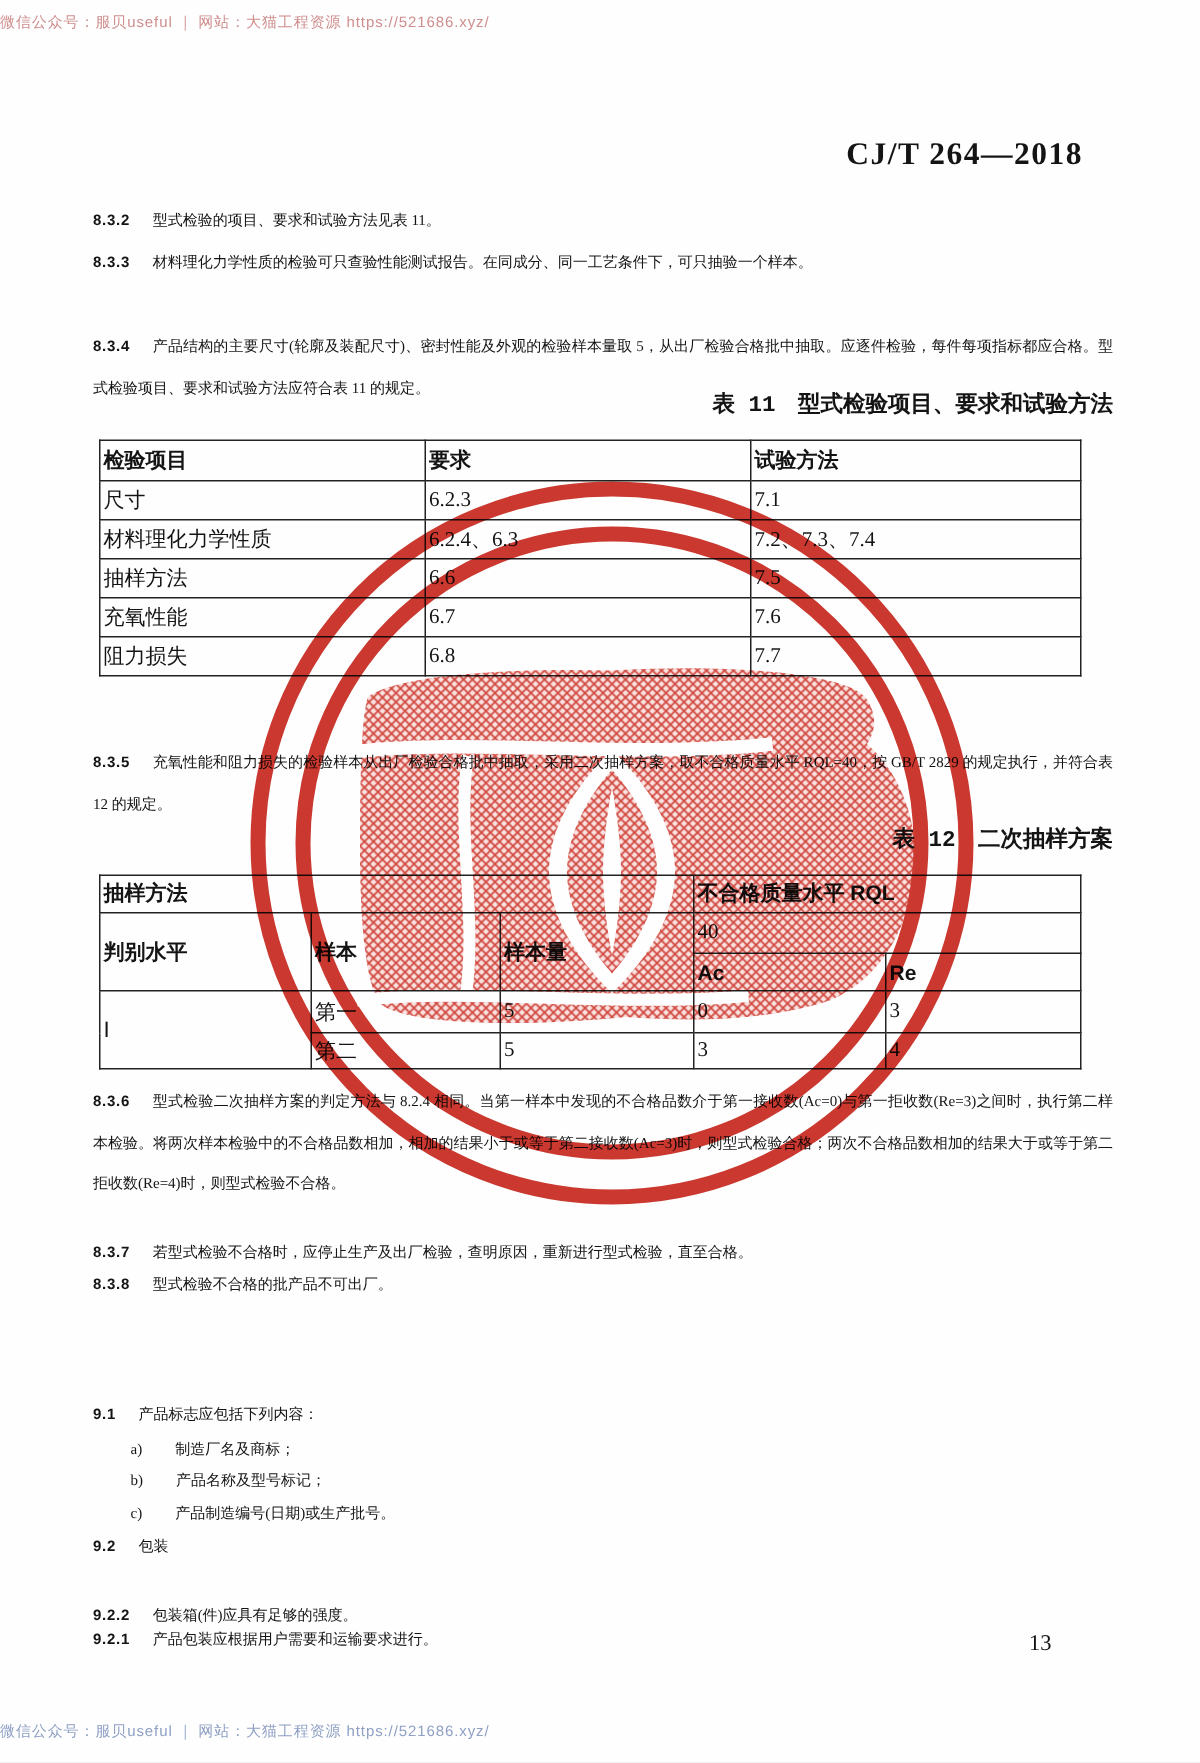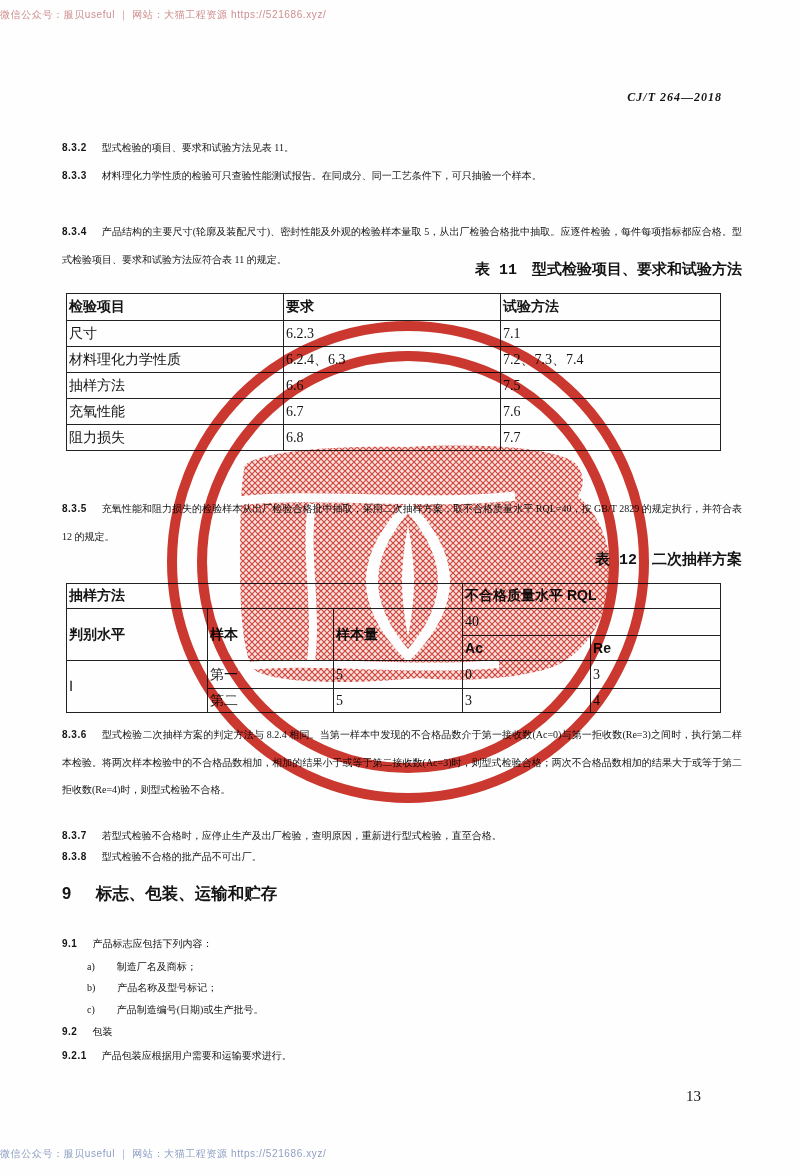--- a/index.html
+++ b/index.html
@@ -10,23 +10,22 @@
   }
   .wm{
     position:absolute; left:0; right:0; 
     font-size:10px; letter-spacing:.6px;
     font-family:"Liberation Sans", sans-serif;
   }
   .wm-top{ top:8px;  color:#cf8e8e; }
   .wm-bottom{ top:1147px; color:#8fa0c4; }
   .doc-number{
     position:absolute; top:90px; right:78px;
-    font-size:12px; font-weight:700; letter-spacing:1px;
+    font-size:21px; font-weight:700; letter-spacing:1px;
     font-family:"Liberation Serif", serif;
-    font-style:italic;
   }
   .para{
     position:absolute; left:62px; width:680px;
     font-size:10px; line-height:28px; text-align:justify;
   }
   .tight{ line-height:27.5px; }
   .single{ white-space:nowrap; text-align:left; }
   .cnum{
     font-family:"Liberation Sans", sans-serif; font-weight:700;
     margin-right:15px; letter-spacing:.5px;
@@ -177,23 +176,20 @@
   </div>
 
   <div class="para single" style="top:822px">
     <span class="cnum">8.3.7</span><span>若型式检验不合格时，应停止生产及出厂检验，查明原因，重新进行型式检验，直至合格。</span>
   </div>
 
   <div class="para single" style="top:843px">
     <span class="cnum">8.3.8</span><span>型式检验不合格的批产品不可出厂。</span>
   </div>
 
-  <div class="sec-head" style="top:883px">
-    <span class="cnum">9</span><span>标志、包装、运输和贮存</span>
-  </div>
 
   <div class="para single" style="top:930px">
     <span class="cnum">9.1</span><span>产品标志应包括下列内容：</span>
   </div>
 
   <div class="para single list-item" style="top:953px">
     <span class="lmark">a)</span><span>制造厂名及商标；</span>
   </div>
 
   <div class="para single list-item" style="top:974px">
@@ -201,24 +197,27 @@
   </div>
 
   <div class="para single list-item" style="top:996px">
     <span class="lmark">c)</span><span>产品制造编号(日期)或生产批号。</span>
   </div>
 
   <div class="para single" style="top:1018px">
     <span class="cnum">9.2</span><span>包装</span>
   </div>
 
-  <div class="para single" style="top:1042px">
+  <div class="para single" style="top:1080px">
     <span class="cnum">9.2.1</span><span>产品包装应根据用户需要和运输要求进行。</span>
   </div>
 
+  <div class="para single" style="top:1064px">
+    <span class="cnum">9.2.2</span><span>包装箱(件)应具有足够的强度。</span>
+  </div>
 
   <div class="pageno">13</div>
 
   <svg class="stamp" viewBox="0 0 490 500" xmlns="http://www.w3.org/2000/svg" aria-hidden="true">
     <defs>
       <pattern id="xh" width="6" height="6" patternUnits="userSpaceOnUse">
         <rect width="6" height="6" fill="#e2493a" opacity="0.17"></rect>
         <path d="M-1,7 L7,-1 M-1,-1 L7,7" stroke="#c8251a" stroke-width="1.15" opacity="0.9" fill="none"></path>
       </pattern>
     </defs>

